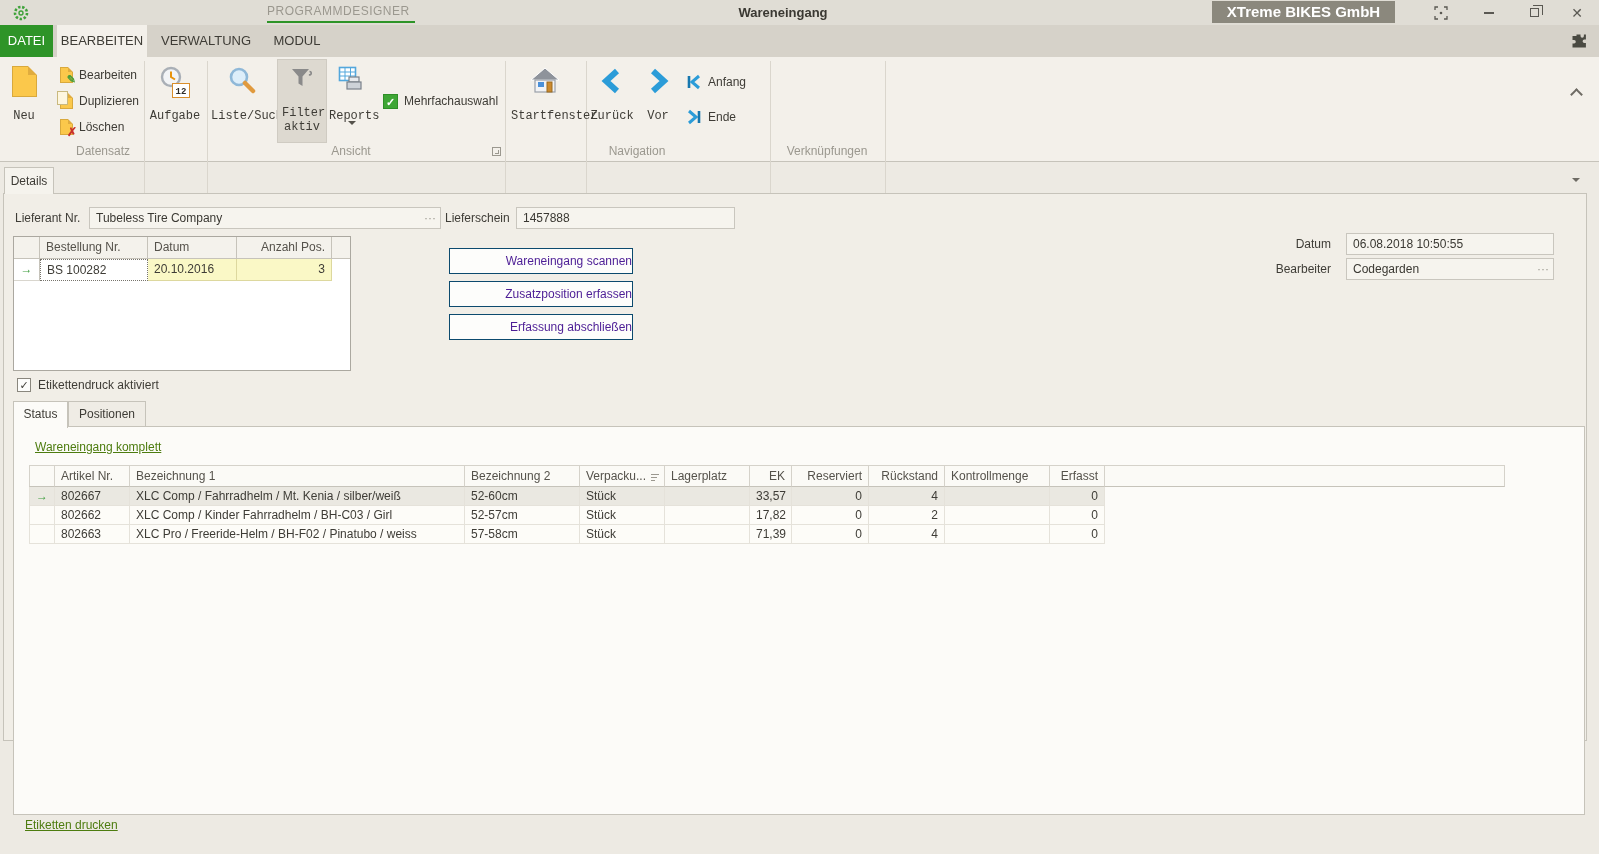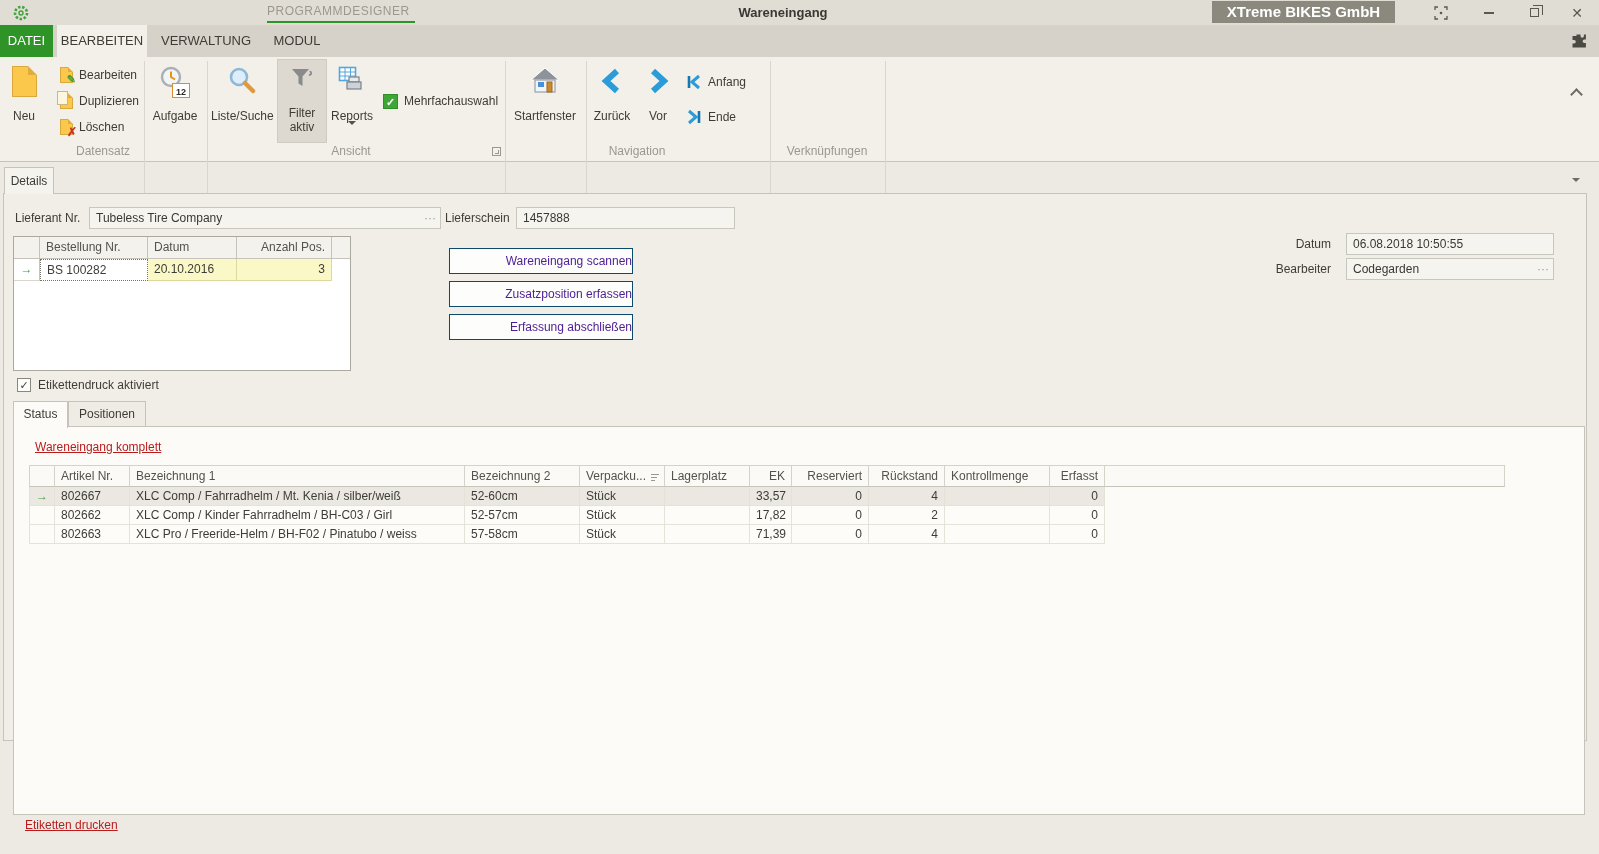--- a/index.html
+++ b/index.html
@@ -30,21 +30,21 @@
   .mtab-bearbeiten { left:57px; width:90px; background:#F3F0EA; }
   .mtab-verwaltung { left:160px; width:92px; }
   .mtab-modul { left:265px; width:64px; }
   .puzzle { position:absolute; left:1571px; top:8px; }
 
   
   .ribbon { position:absolute; left:0; top:57px; width:1599px; height:105px; background:#F3F0EA; border-bottom:1px solid #C6C3BA; }
   .rdiv { position:absolute; top:4px; height:138px; width:1px; background:#DAD6CD; top:4px; bottom:auto; height:136px; }
   .rdiv { height:136px; } 
   .grp-label { position:absolute; bottom:3px; transform:translateX(-50%); color:#9B988F; font-size:12px; white-space:nowrap; }
-  .big-btn { position:absolute; top:2px; height:86px; text-align:center; color:#3E3C36; font-size:12px; }
+  .big-btn { position:absolute; top:2px; height:86px; text-align:center; color:#3E3C36; font-size:12px;font-family:Liberation Mono, monospace; }
   .big-btn .ic { position:absolute; left:0; right:0; top:7px; display:flex; justify-content:center; }
   .big-btn .lbl { position:absolute; left:0; right:0; top:50px; line-height:14px; }
   .pressed { background:#DDD9D0; border:1px solid #CFCBC2; }
   .small-btn { position:absolute; left:60px; width:90px; height:20px; display:flex; align-items:center; gap:6px; font-size:12px; }
   .page-lg { position:relative; width:25px; height:31px; background:#FBC84B; border:1px solid #D9A93C; }
   .page-lg::before { content:""; position:absolute; top:-1px; right:-1px; border-style:solid; border-width:0 9px 9px 0;
                      border-color:#F3F0EA #F3F0EA #E0AC3E #E0AC3E; }
   .page-sm { position:relative; width:13px; height:16px; background:#FBC84B; border:1px solid #D9A93C; flex:0 0 auto; }
   .page-sm::before { content:""; position:absolute; top:-1px; right:-1px; border-style:solid; border-width:0 5px 5px 0;
                      border-color:#F3F0EA #F3F0EA #E0AC3E #E0AC3E; }
@@ -93,21 +93,21 @@
   .cbx-label { position:absolute; left:34px; top:181px; height:20px; line-height:20px; }
 
   .act-btn { position:absolute; left:445px; width:184px; height:26px; background:#FDFDFB; border:1px solid #0c4a6e;
              text-align:right; line-height:24px; color:#4c1d95; cursor:pointer; }
 
   .sub-tab { position:absolute; height:26px; line-height:25px; text-align:center; border:1px solid #C6C3BA; top:207px; }
   .sub-tab.active { background:#FCFBF8; border-bottom:none; z-index:3; height:27px; }
   .sub-tab.idle { background:#EFECE5; }
 
   .white-box { position:absolute; left:9px; top:232px; width:1572px; height:389px; background:#FCFBF8; border:1px solid #C6C3BA; z-index:1; }
-  .link { color:#b91c1c; text-decoration:underline; cursor:pointer; white-space:nowrap;text-align:center; }
+  .link { color:#4d7c0f; text-decoration:underline; cursor:pointer; white-space:nowrap;text-align:center; }
   .status-link { position:absolute; left:21px; top:13px; }
   .print-link { position:absolute; left:21px; top:624px; }
 
   .items-table { position:absolute; left:15px; top:38px; display:grid;
                  grid-template-columns:26px 75px 335px 115px 85px 85px 42px 77px 76px 105px 55px 400px; }
   .it-h { height:22px; line-height:21px; padding:0 6px; color:#55524B; background:#FBFAF6;
           border-top:1px solid #D5D2CA; border-right:1px solid #D5D2CA; border-bottom:1px solid #C6C3BA;
           display:flex; align-items:center; }
   .it-h.first { border-left:1px solid #D5D2CA; }
   .it-h.num { justify-content:flex-end; }

